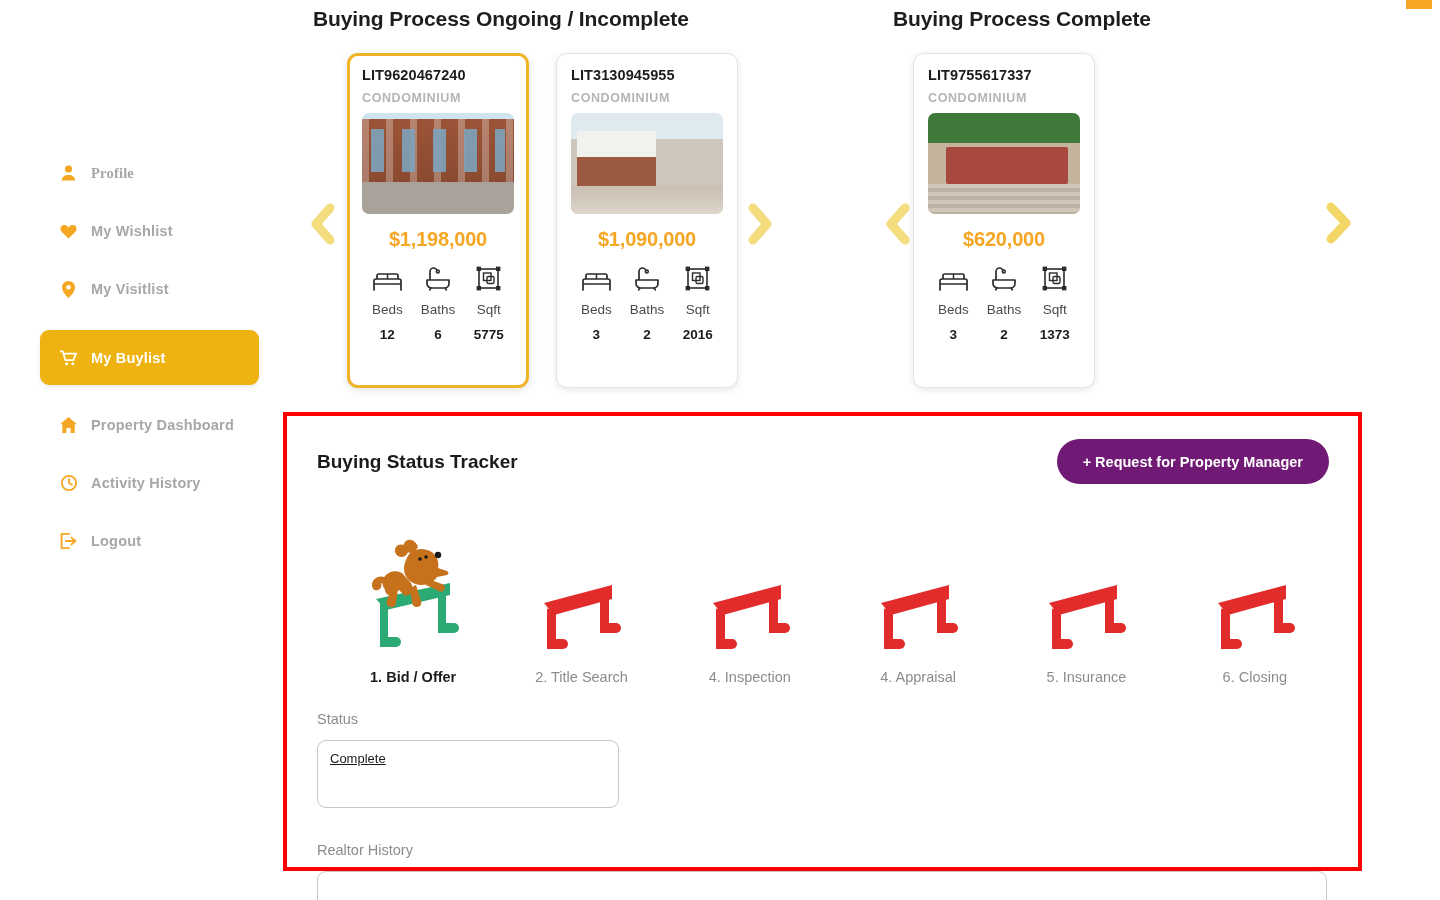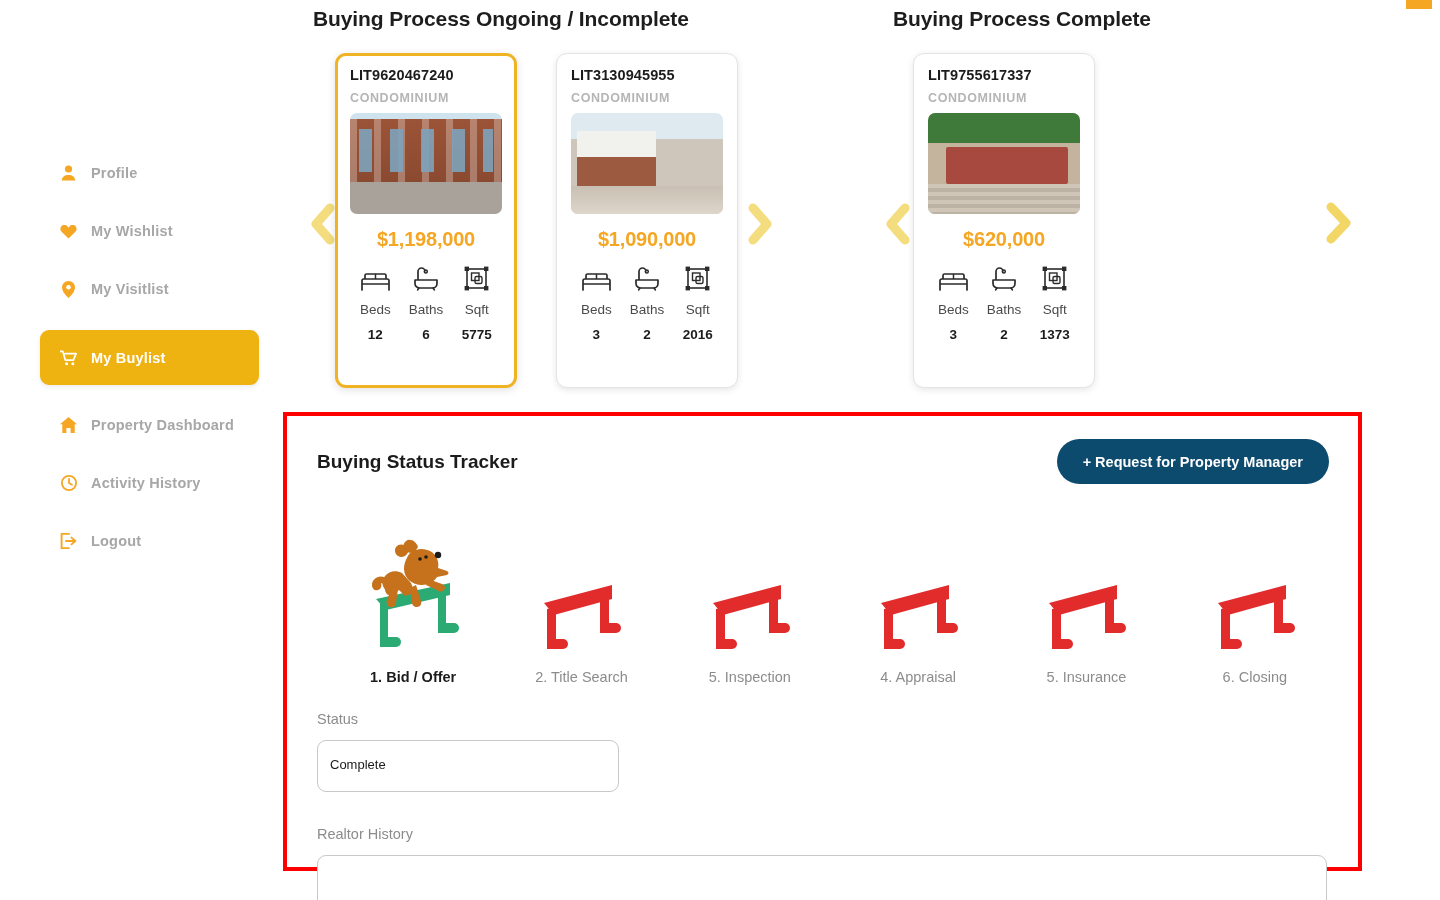--- a/index.html
+++ b/index.html
@@ -54,21 +54,21 @@
 
   
   .card {
     position: absolute; width: 182px; height: 335px;
     background: #fff; border-radius: 11px;
     border: 1px solid #e4e4e4;
     box-shadow: 0 2px 7px rgba(0,0,0,.10);
     padding: 13px 14px 0 14px;
   }
   .card.sel { border: 3px solid #f0b323; box-shadow: 0 2px 8px rgba(0,0,0,.12); padding: 11px 12px 0 12px; }
-  #card-1 { left: 335px; top: 53px; }
+  #card-1 { left: 347px; top: 53px; }
   #card-2 { left: 556px; top: 53px; }
   #card-3 { left: 913px; top: 53px; }
 
   .card-id { font-size: 14.5px; font-weight: 700; color: #1b1b1b; letter-spacing: .1px; }
   .card-type { font-size: 12.5px; font-weight: 600; color: #b5b5b5; letter-spacing: .6px; margin-top: 8px; }
   .card-photo {
     margin-top: 8px; width: 100%; height: 101px; border-radius: 7px; overflow: hidden;
     position: relative;
   }
   .card-price {
@@ -123,59 +123,59 @@
   .tracker {
     position: absolute; left: 283px; top: 412px; width: 1079px; height: 459px;
     background: #ffffff; border: 4px solid #fe0000;
   }
   .tracker-title {
     position: absolute; left: 30px; top: 35px;
     font-size: 19px; font-weight: 700; color: #1b1b1b;
   }
   .request-btn {
     position: absolute; right: 29px; top: 23px;
-    background: #0c4a6e; color: #ffffff; border: none; border-radius: 24px;
+    background: #701a75; color: #ffffff; border: none; border-radius: 24px;
     height: 45px; padding: 8px 26px; font-size: 14.5px; font-weight: 700;
     font-family: "Liberation Sans", sans-serif; cursor: pointer; white-space: nowrap;
   }
 
   .steps {
     position: absolute; left: 42px; top: 115px; width: 1010px;
     display: flex;
   }
   .step { width: 175px; display: flex; flex-direction: column; align-items: center; cursor: pointer; }
   .step-art { height: 120px; width: 100%; display: flex; align-items: flex-end; justify-content: center; position: relative; }
   .step-label { margin-top: 18px; font-size: 14.5px; color: #8c8c8c; white-space: nowrap; }
   .step.done .step-label { color: #1b1b1b; font-weight: 700; }
 
   .fields { position: absolute; left: 30px; top: 295px; width: 1010px; display: flex; gap: 30px; flex-direction: column; }
   .field-status { width: 302px; }
   .field-comments { flex: 1; }
   .field-label { font-size: 14.5px; color: #8c8c8c; margin-bottom: 13px; }
   .status-box {
-    width: 302px; height: 52px; border: 1px solid #c8c8c8; border-radius: 9px;
-    padding: 16px 12px; font-size: 13px; color: #1b1b1b; background: #fff;
-    font-family: "Liberation Sans", sans-serif; resize: none; outline: none;
+    width: 302px; height: 68px; border: 1px solid #c8c8c8; border-radius: 9px;
+    padding: 10px 12px; font-size: 13px; color: #1b1b1b; background: #fff;
+    font-family: "Liberation Sans", sans-serif; resize: none; outline: none; text-decoration: underline;
   }
   .comments-box {
     width: 100%; height: 98px; border: 1px solid #c8c8c8; border-radius: 9px;
     padding: 11px 14px; font-size: 13px; color: #1b1b1b; background: #fff;
     font-family: "Liberation Sans", sans-serif; resize: none; outline: none;
   }
 </style>
 </head>
 <body>
 
 <div class="page">
 
   <div class="top-sliver"></div>
 
   <nav class="sidebar">
 
-    <div class="nav-item" style="top:156px;">
+    <div class="nav-item" style="top:156px;font-family:Liberation Serif, serif;">
       <span class="nav-icon">
         <svg width="15" height="16" viewBox="0 0 15 16">
             <circle cx="7.5" cy="4" r="3.6" fill="#f5a623"></circle>
             <path d="M0.8 15.5c0-3.6 3-5.6 6.7-5.6s6.7 2 6.7 5.6z" fill="#f5a623"></path>
           </svg>
       </span>
       <span class="nav-label">Profile</span>
     </div>
 
     <div class="nav-item" style="top:214px;">
@@ -462,21 +462,21 @@
       <div class="step">
         <div class="step-art">
           <svg width="82" height="72" viewBox="0 0 82 72">
             <path d="M4 24 L72 6 L72 20 L14 36 Z" fill="#e22c2c"></path>
             <path d="M7 30 L16 28 L16 66 L7 66 Z" fill="#e22c2c"></path>
             <path d="M7 60 H23 a5 5 0 0 1 0 10 H7 Z" fill="#e22c2c"></path>
             <path d="M60 16 L69 14 L69 50 L60 50 Z" fill="#e22c2c"></path>
             <path d="M60 44 H76 a5 5 0 0 1 0 10 H60 Z" fill="#e22c2c"></path>
           </svg>
         </div>
-        <div class="step-label">5. Inspection</div>
+        <div class="step-label">4. Inspection</div>
       </div>
 
       <div class="step">
         <div class="step-art">
           <svg width="82" height="72" viewBox="0 0 82 72">
             <path d="M4 24 L72 6 L72 20 L14 36 Z" fill="#e22c2c"></path>
             <path d="M7 30 L16 28 L16 66 L7 66 Z" fill="#e22c2c"></path>
             <path d="M7 60 H23 a5 5 0 0 1 0 10 H7 Z" fill="#e22c2c"></path>
             <path d="M60 16 L69 14 L69 50 L60 50 Z" fill="#e22c2c"></path>
             <path d="M60 44 H76 a5 5 0 0 1 0 10 H60 Z" fill="#e22c2c"></path>

